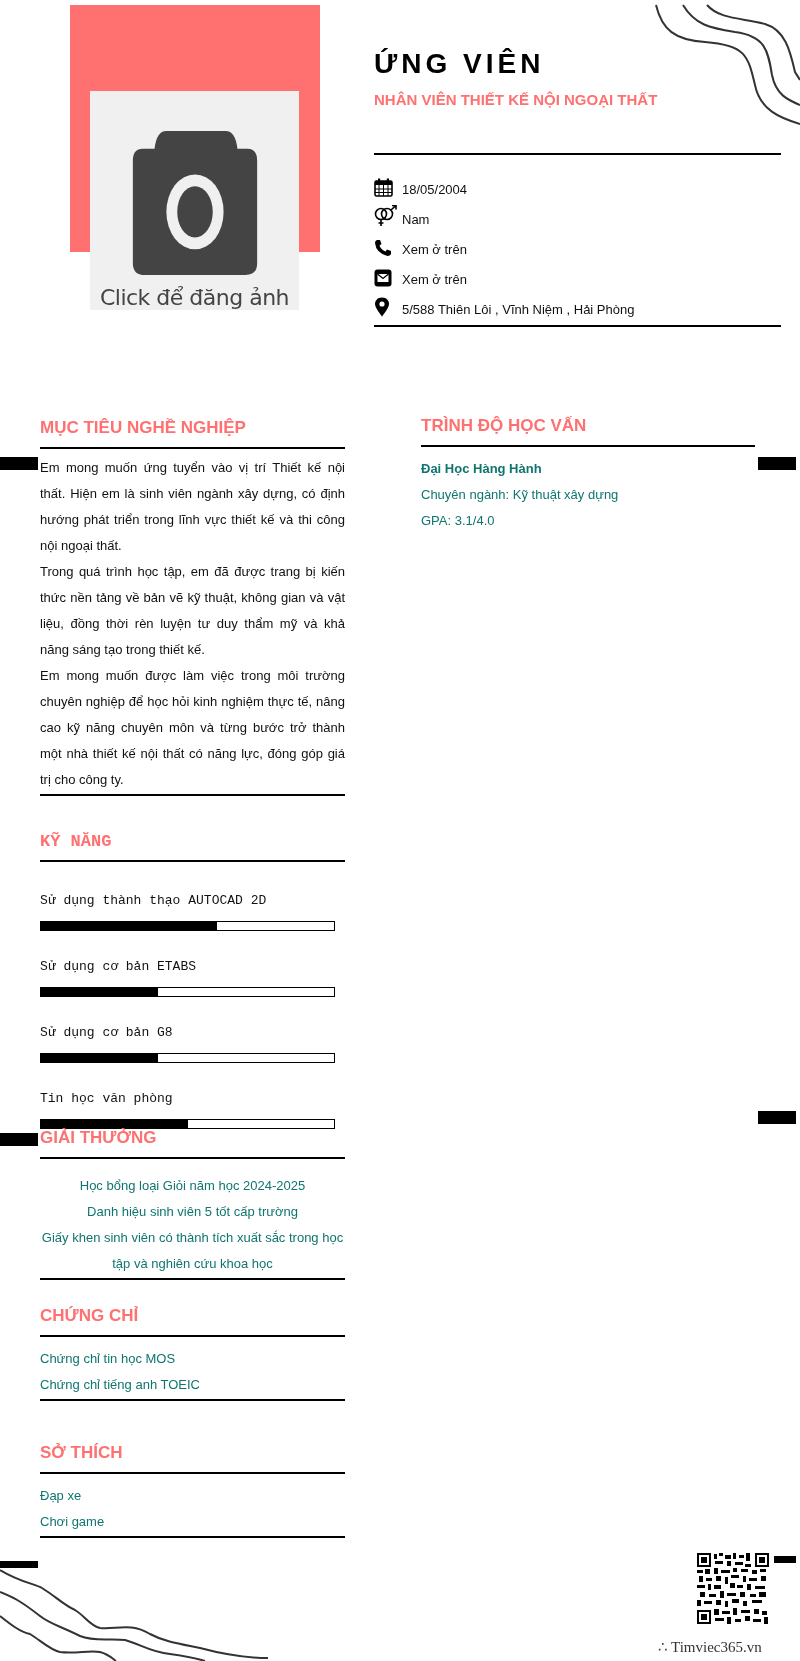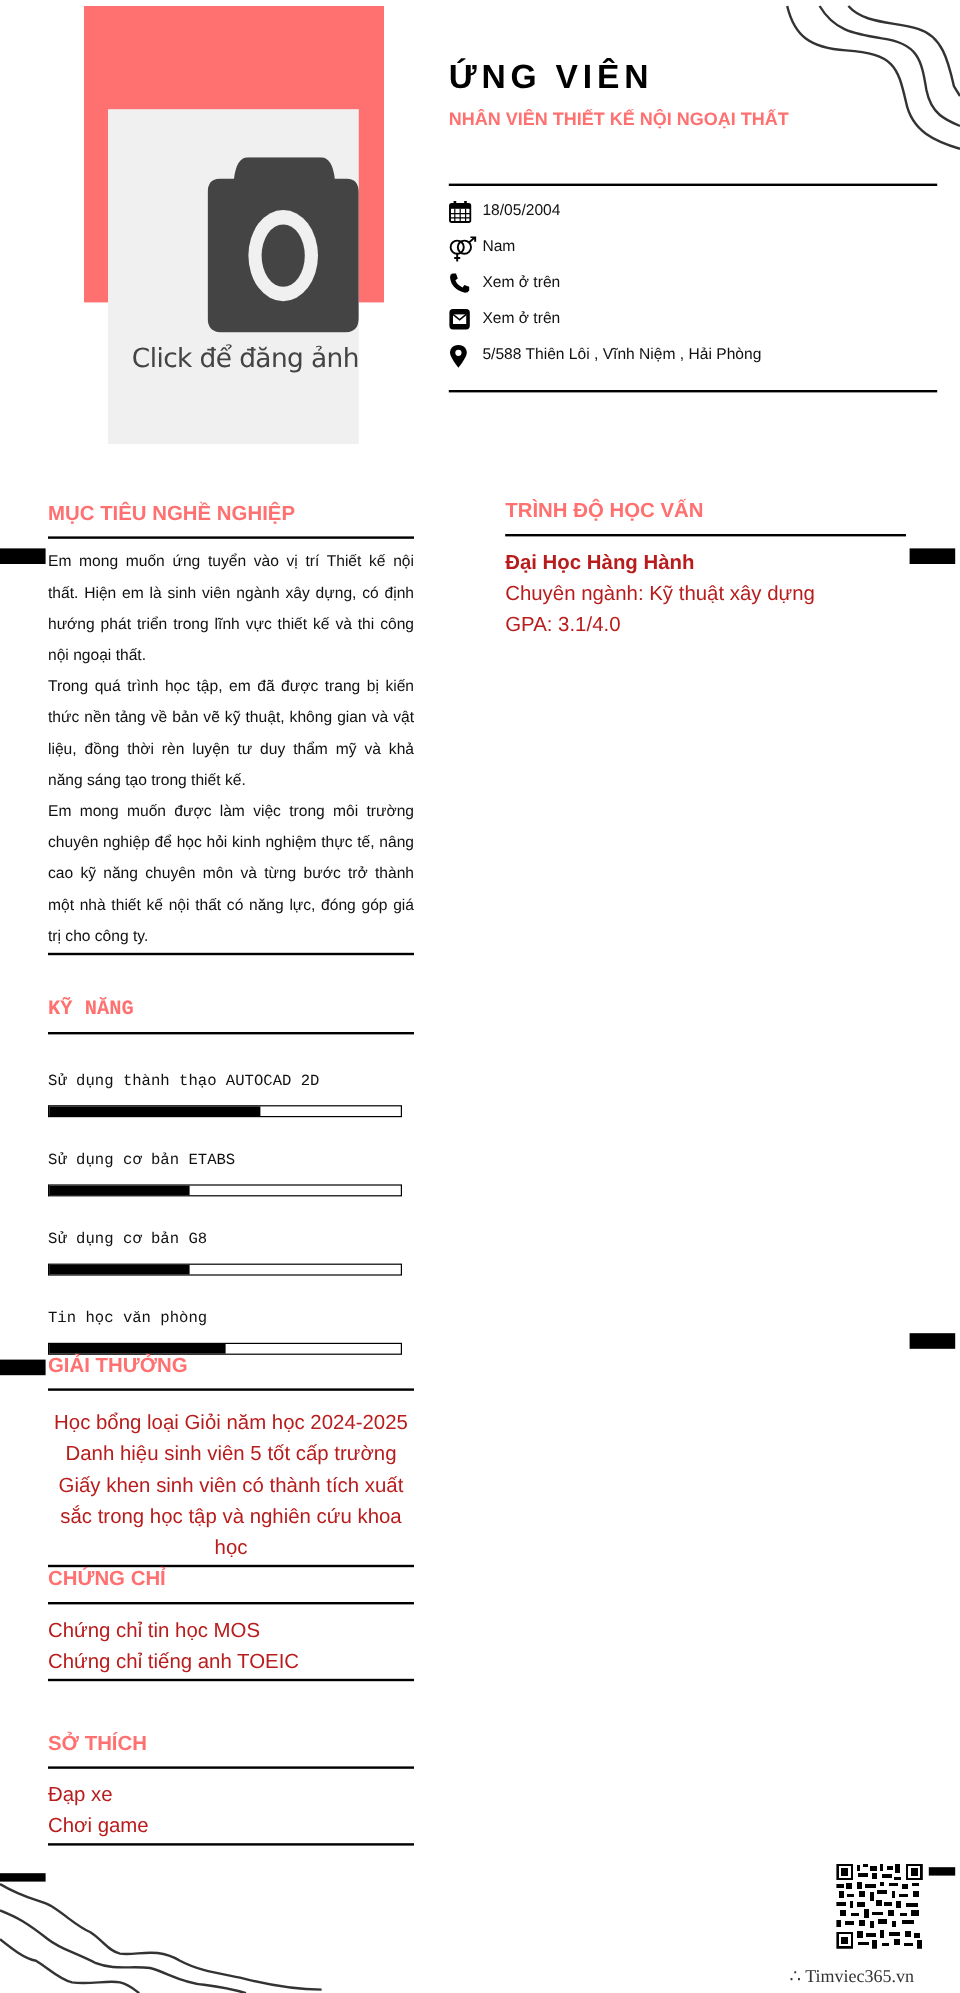--- a/index.html
+++ b/index.html
@@ -3,37 +3,37 @@
 <meta charset="utf-8">
 <style>
   * { box-sizing: border-box; margin: 0; padding: 0; }
   html, body { width: 800px; height: 1661px; background: #ffffff; overflow: hidden; }
   body { position: relative; font-family: "Liberation Sans", "DejaVu Sans", sans-serif; color: #111; }
 
   .abs { position: absolute; }
 
   
   .photo-bg { left: 70px; top: 5px; width: 250px; height: 247px; background: #ff7070; }
-  .photo-box { left: 90px; top: 91px; width: 209px; height: 279px; background: #f0f0f0; display: flex; flex-direction: column; align-items: flex-end; cursor: pointer; }
+  .photo-box { left: 90px; top: 91px; width: 209px; height: 219px; background: #f0f0f0; display: flex; flex-direction: column; align-items: center; cursor: pointer; }
   .photo-box svg { margin-top: 40px; }
   .photo-label { margin-top: 10px; font-family: "DejaVu Sans", sans-serif; font-size: 22px; color: #444; letter-spacing: -0.5px; }
 
   
   .name { left: 374px; top: 48px; font-size: 28px; font-weight: bold; letter-spacing: 4px; color: #000; }
   .job { left: 374px; top: 91px; font-size: 15px; font-weight: bold; color: #ff7070; text-align: right; }
   .hr { background: #000; height: 2px; }
   .info { left: 374px; top: 167px; width: 410px; }
-  .info-row { display: flex; align-items: flex-start; height: 30px; font-size: 13px; color: #111; }
+  .info-row { display: flex; align-items: flex-end; height: 30px; font-size: 13px; color: #111; }
   .info-row .ico { width: 28px; display: flex; align-items: center; justify-content: flex-start; }
 
   
   .sec-title { font-size: 17px; font-weight: bold; color: #ff7070; }
   .sec-line { height: 2px; background: #000; }
   .para { font-size: 13px; line-height: 26px; text-align: justify; color: #111; }
-  .list-item { font-size: 17px; line-height: 26px; color: #b91c1c; }
+  .list-item { font-size: 13px; line-height: 26px; color: #0f766e; }
 
   .left-col { left: 40px; width: 305px; }
   .skill-label { font-size: 13px; color: #111; }
   .skill-bar { width: 295px; height: 10px; border: 1.5px solid #000; background: #fff; position: relative; }
   .skill-fill { position: absolute; left: 0; top: 0; bottom: 0; background: #000; }
 
   .marker { height: 13px; width: 38px; background: #000; }
 </style>
 </head>
 <body>

